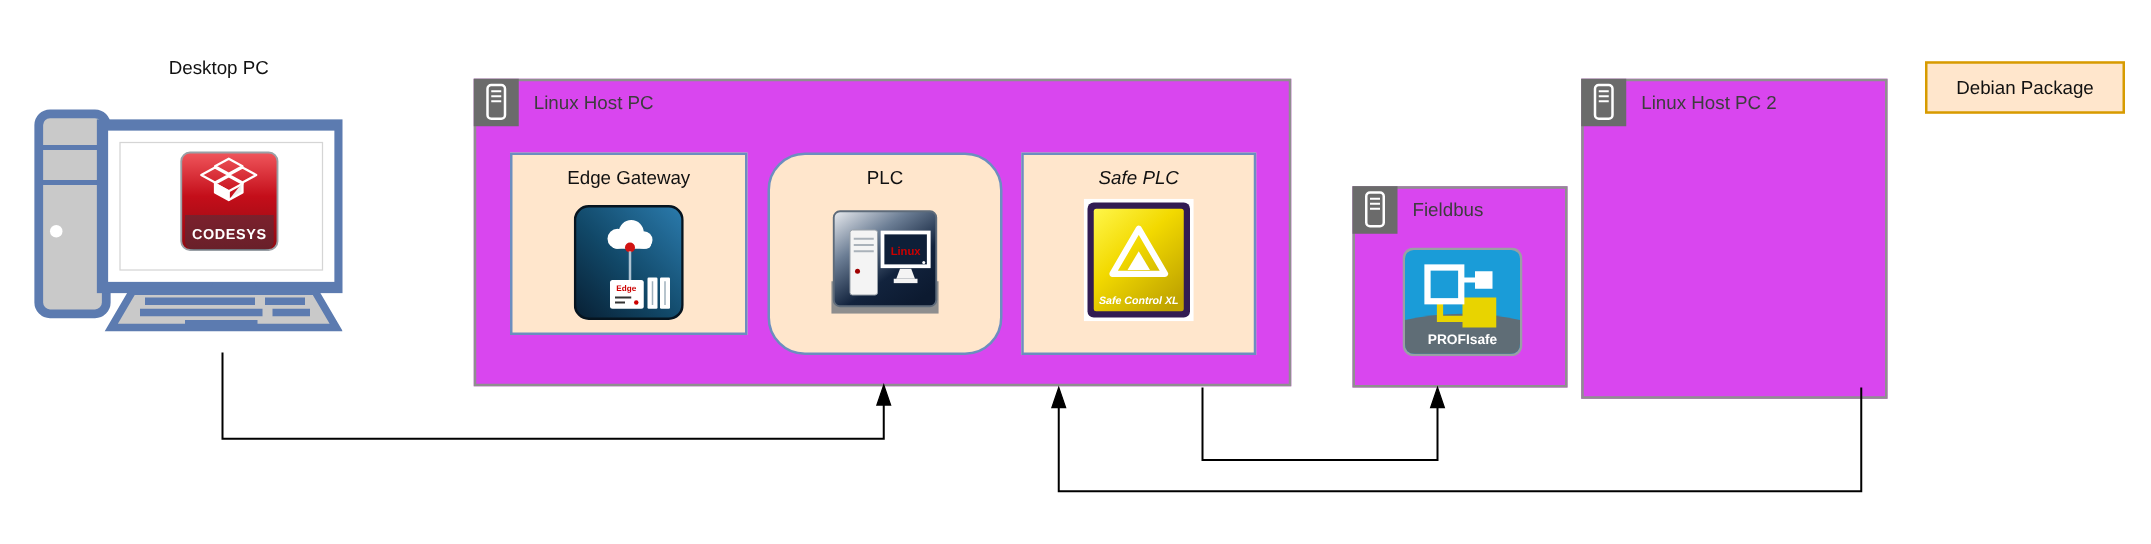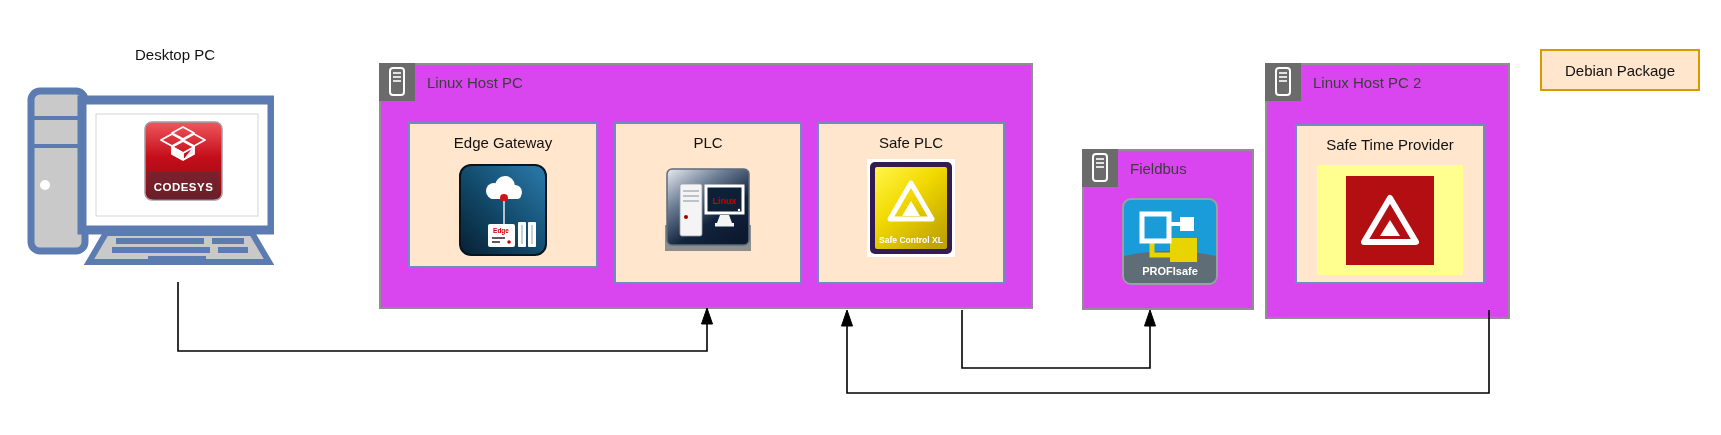--- a/index.html
+++ b/index.html
@@ -109,21 +109,21 @@
         <line x1="33" y1="74" x2="46" y2="74" stroke="#333" stroke-width="1.6"></line>
         <line x1="33" y1="78" x2="41" y2="78" stroke="#333" stroke-width="1.6"></line>
         <circle cx="50" cy="78" r="1.8" fill="#C00"></circle>
         <rect x="59" y="58" width="8" height="25" rx="1" fill="#fff"></rect>
         <rect x="69" y="58" width="8" height="25" rx="1" fill="#fff"></rect>
         <line x1="63" y1="61" x2="63" y2="80" stroke="#9FB0BC" stroke-width="1.2"></line>
         <line x1="73" y1="61" x2="73" y2="80" stroke="#9FB0BC" stroke-width="1.2"></line>
       </svg>
     </div>
 
-    <div class="component" style="left:233px;top:57px;width:188px;height:162px;">
+    <div class="component" style="left:233px;top:57px;width:188px;height:162px;border-radius:30px;">
       <div class="comp-label">PLC</div>
       <svg class="sticon" width="86" height="84" viewBox="0 0 86 84" style="margin-top:16px;">
         <defs>
           <linearGradient id="gradSteel" x1="0" y1="0" x2="0.75" y2="1">
             <stop offset="0" stop-color="#E9EBEF"></stop>
               <stop offset="0.35" stop-color="#6C7E95"></stop>
               <stop offset="0.7" stop-color="#12233D"></stop>
               <stop offset="1" stop-color="#0C1A30"></stop>
           </linearGradient>
         </defs>
@@ -135,21 +135,21 @@
         <line x1="18" y1="34" x2="34" y2="34" stroke="#AAB2BA" stroke-width="1.5"></line>
         <circle cx="21" cy="50" r="2" fill="#A00000"></circle>
         <rect x="41" y="19" width="37" height="27" fill="#0E1F38" stroke="#fff" stroke-width="3"></rect>
         <text x="59.5" y="37" text-anchor="middle" font-size="9" font-weight="bold" fill="#C00" font-family="Liberation Sans, sans-serif">Linux</text>
         <circle cx="74" cy="43" r="1.2" fill="#fff"></circle>
         <polygon points="55,48 64,48 67,56 52,56" fill="#F4F4F4"></polygon>
         <rect x="50" y="56" width="19" height="3.5" fill="#F4F4F4"></rect>
       </svg>
     </div>
 
-    <div class="component" style="left:436px;top:57px;width:188px;height:162px;">
+    <div class="component" style="left:436px;top:57px;width:188px;height:162px;font-style:italic;">
       <div class="comp-label">Safe PLC</div>
       <svg class="sticon" width="88" height="98" viewBox="0 0 88 98" style="margin-top:8px;">
         <defs>
           <linearGradient id="gradYellow" x1="0" y1="0" x2="0.8" y2="1">
             <stop offset="0" stop-color="#FFF64A"></stop>
               <stop offset="0.45" stop-color="#F2D900"></stop>
               <stop offset="1" stop-color="#BFA300"></stop>
           </linearGradient>
         </defs>
         <rect x="0" y="0" width="88" height="98" fill="#fff"></rect>
@@ -189,31 +189,20 @@
     <div class="badge">
       <svg width="36" height="38" viewBox="0 0 36 38">
         <rect x="11" y="5" width="14" height="27" rx="3" fill="none" stroke="#fff" stroke-width="2"></rect>
         <line x1="14" y1="10" x2="22" y2="10" stroke="#fff" stroke-width="1.6"></line>
         <line x1="14" y1="14" x2="22" y2="14" stroke="#fff" stroke-width="1.6"></line>
         <line x1="14" y1="18" x2="22" y2="18" stroke="#fff" stroke-width="1.6"></line>
       </svg>
     </div>
     <div class="group-title">Linux Host PC 2</div>
 
-    <div class="component" style="left:28px;top:59px;width:190px;height:160px;">
-      <div class="comp-label">Safe Time Provider</div>
-      <div class="st-yellow">
-        <div class="st-red">
-          <svg width="62" height="54" viewBox="0 0 62 54">
-            <path d="M31 5 L57 49 L5 49 Z" fill="none" stroke="#fff" stroke-width="6" stroke-linejoin="round"></path>
-            <path d="M31 27 L41 43 L21 43 Z" fill="#fff"></path>
-          </svg>
-        </div>
-      </div>
-    </div>
   </div>
 
   <div class="legend-box" style="left:1540px;top:49px;width:160px;height:42px;text-align:right;">
     <span>Debian Package</span>
   </div>
 
   <svg id="connector-overlay" viewBox="0 0 1721 435">
     <g stroke="#000" stroke-width="1.6" fill="none">
       <path d="M178 282 V351 H707 V314"></path>
       <path d="M962 310 V368 H1150 V316"></path>

